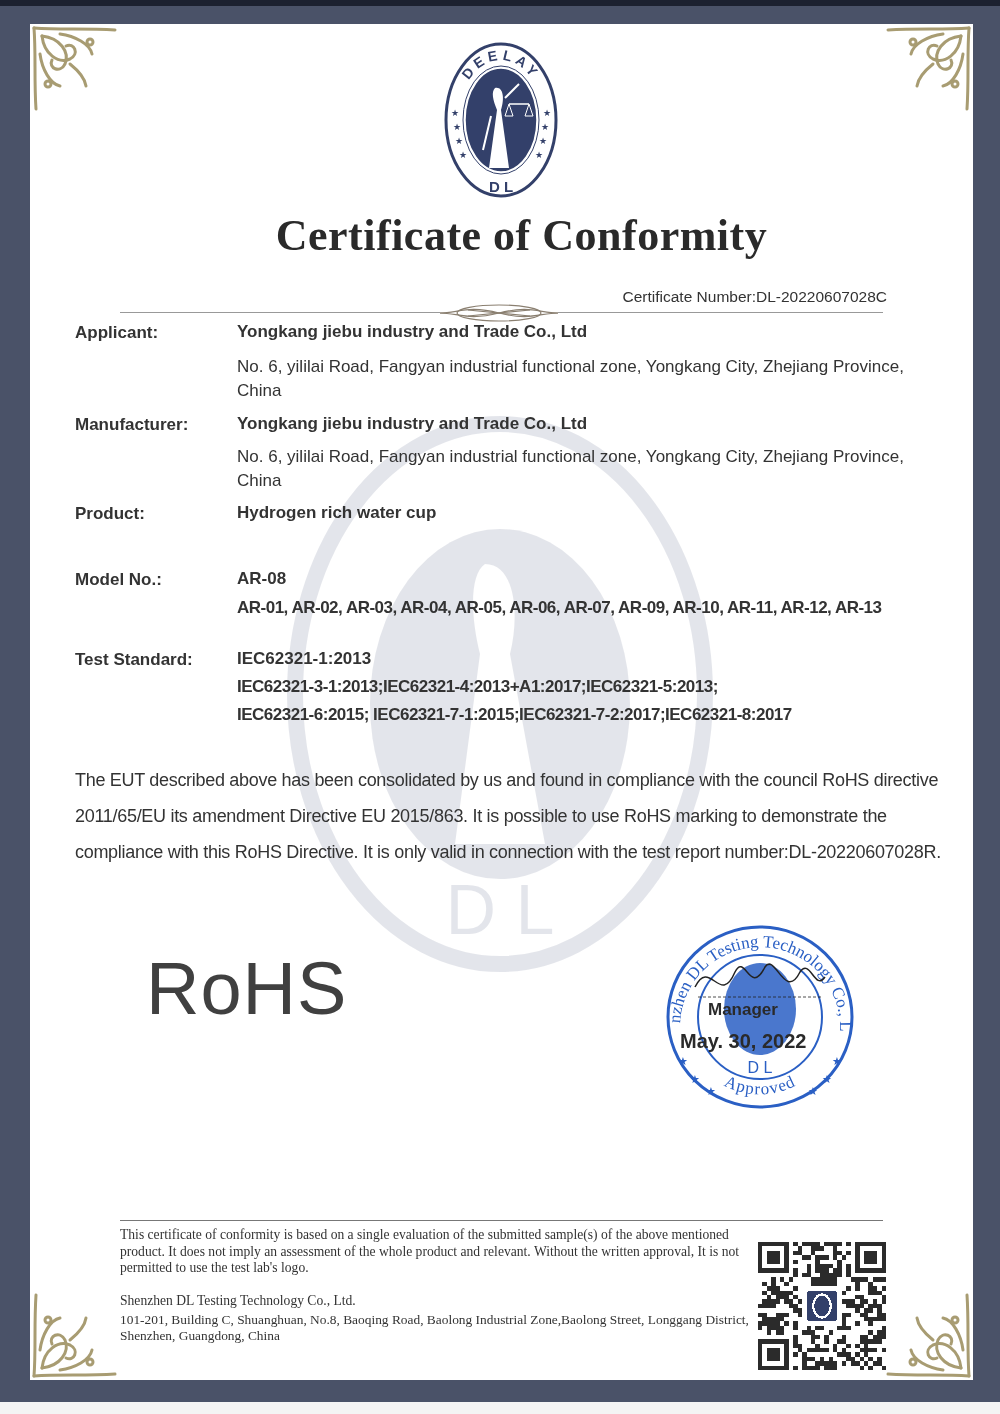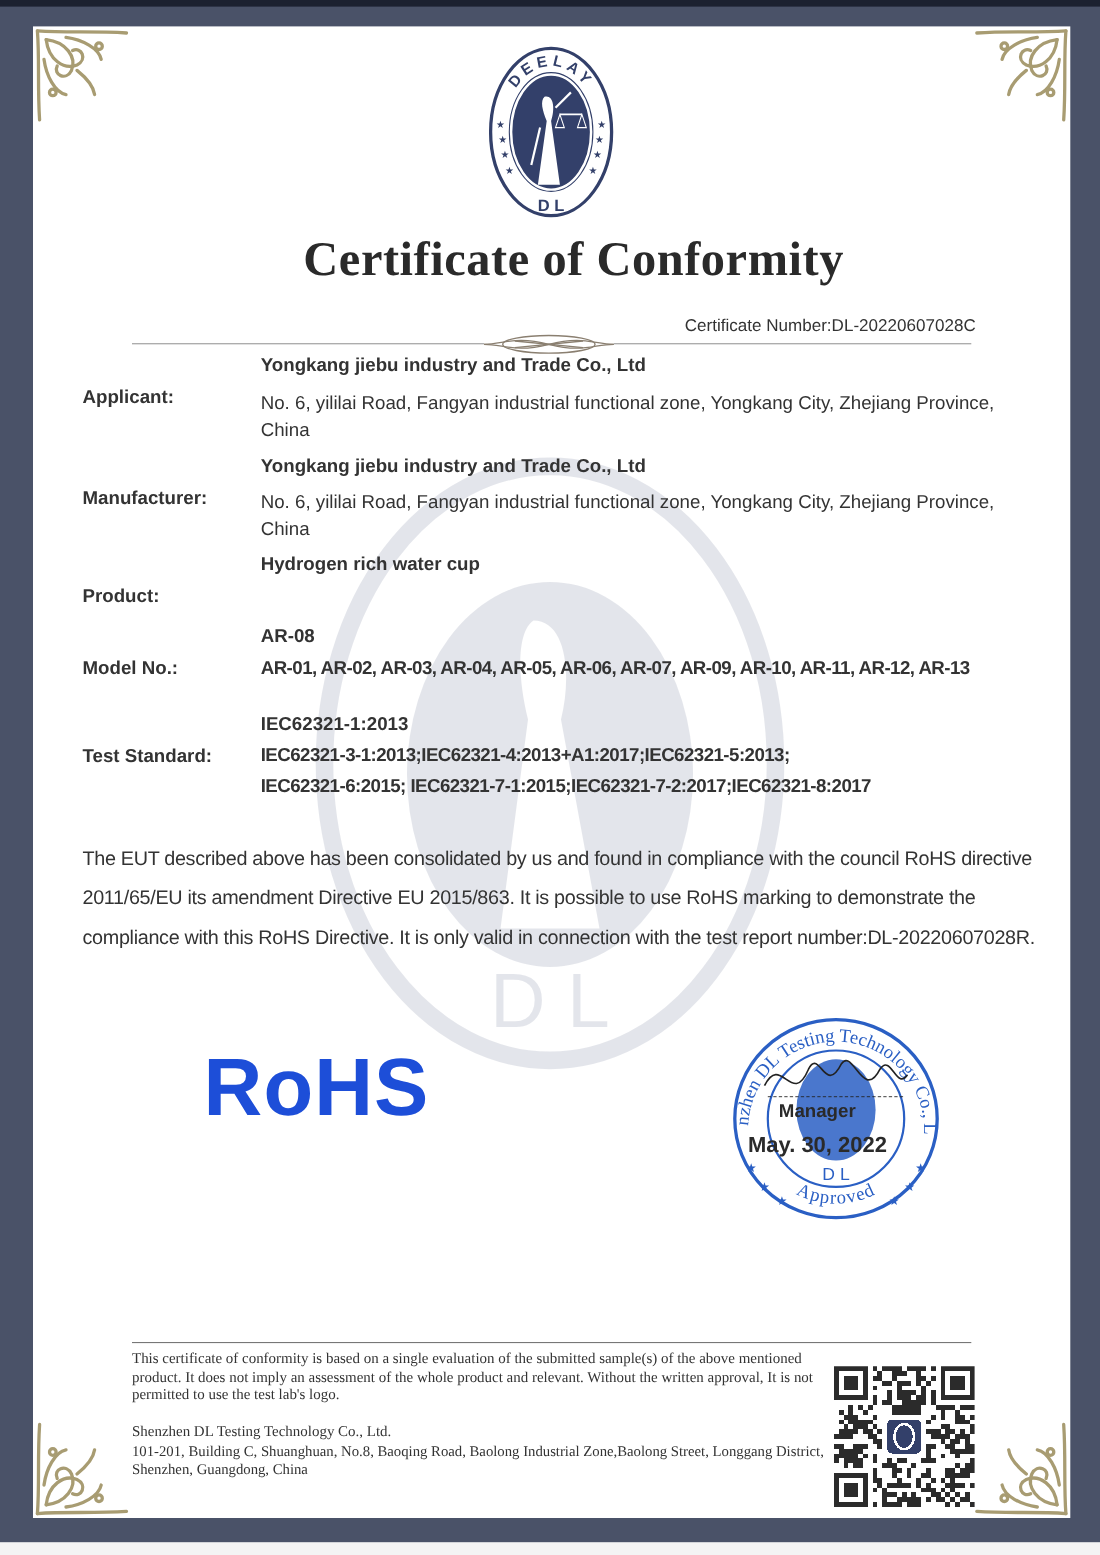--- a/index.html
+++ b/index.html
@@ -33,37 +33,37 @@
   }
   .cert-number {
     position:absolute; right:86px; top:264px;
     font-size:15.5px; color:#333;
   }
   .divider-left { position:absolute; left:90px; top:288px; width:320px; height:1px; background:#999; }
   .divider-right { position:absolute; left:528px; top:288px; width:325px; height:1px; background:#999; }
   .divider-knot { position:absolute; left:408px; top:279px; width:122px; height:20px; }
 
   .field-label {
-    position:absolute; left:45px; font-weight:bold; font-size:17px; color:#333;margin-top:28px;
+    position:absolute; left:45px; font-weight:bold; font-size:17px; color:#333;
   }
   .field-value {
     position:absolute; left:207px; font-size:17px; color:#333; line-height:24px;
   }
   .field-value.bold { font-weight:bold; }
   .field-value.condensed { font-weight:bold; font-size:17px; letter-spacing:-0.5px; width:710px; }
   .addr { width:710px; }
 
   .statement {
     position:absolute; left:45px; top:738px; width:872px;
     font-size:18px; line-height:36px; color:#333; letter-spacing:-0.3px;
   }
 
   .rohs {
     position:absolute; left:116px; top:922px;
-    font-weight:bold; font-size:74px; color:#1d4ed8; letter-spacing:1px;margin-left:39px;
+    font-weight:normal; font-size:74px; color:#404040; letter-spacing:1px;
   }
 
   .stamp { position:absolute; left:620px; top:893px; width:220px; height:200px; }
   .stamp-text-manager { position:absolute; left:678px; top:976px; font-weight:bold; font-size:17px; color:#2a2a2a; }
   .stamp-text-date { position:absolute; left:650px; top:1006px; font-weight:bold; font-size:20px; color:#2a2a2a; }
 
   .footer-rule { position:absolute; left:90px; top:1196px; width:763px; height:1px; background:#777; }
   .footer-note {
     position:absolute; left:90px; top:1203px; width:640px;
     font-family:"Liberation Serif", serif; font-size:13.6px; line-height:16.5px; color:#333;

